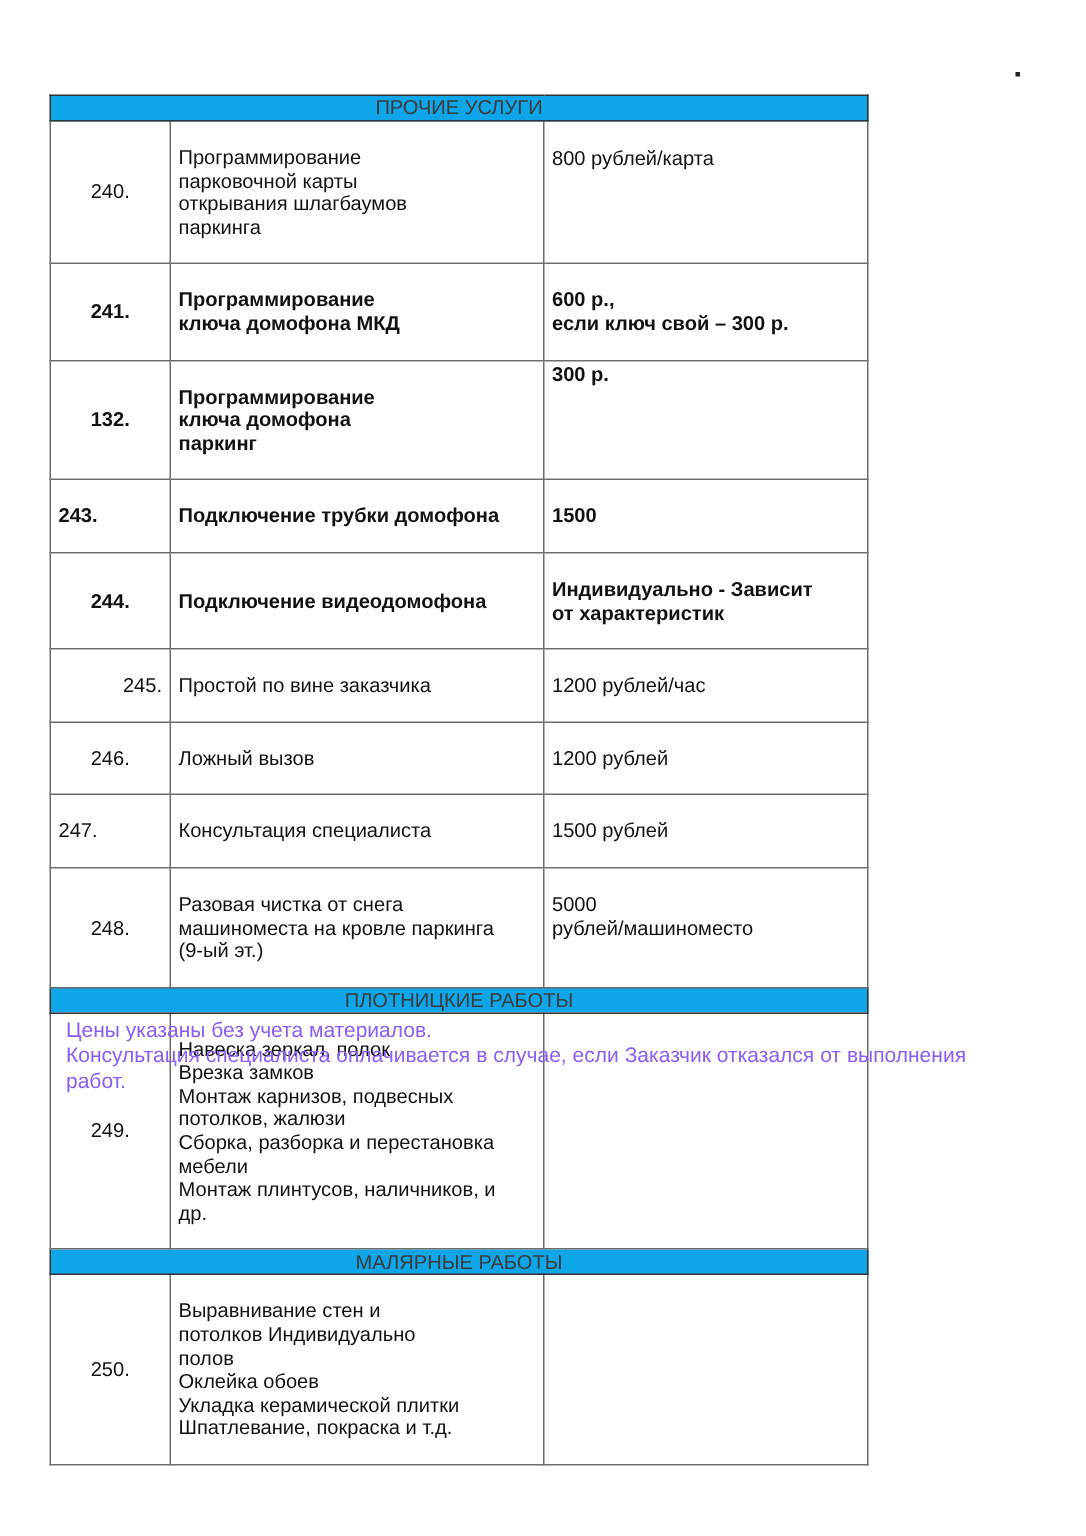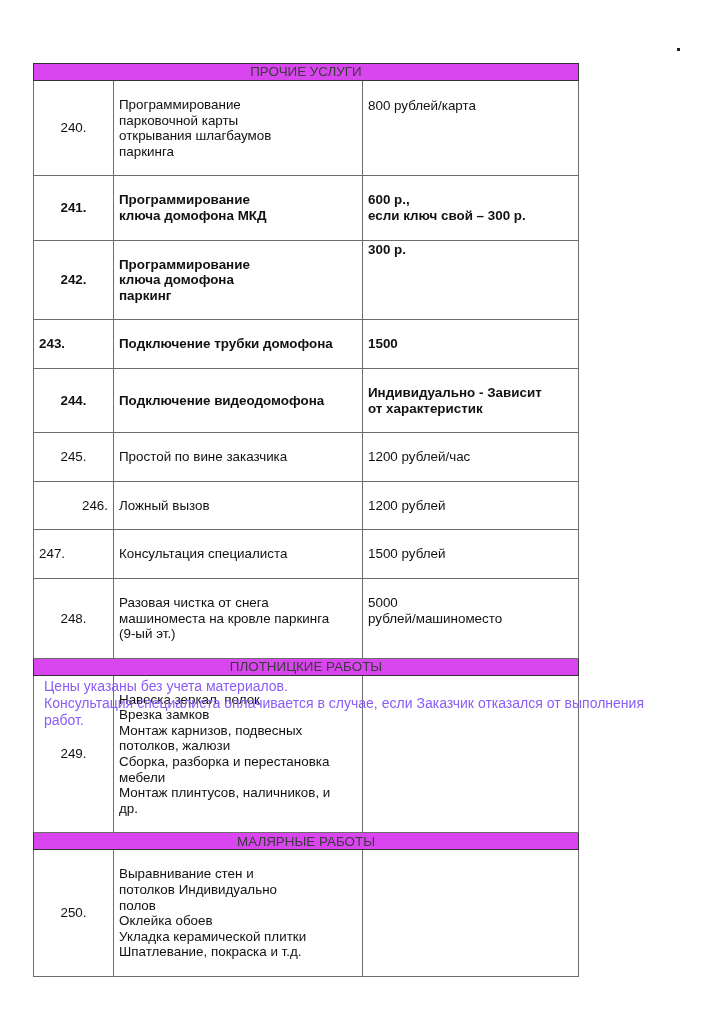--- a/index.html
+++ b/index.html
@@ -5,21 +5,21 @@
     html, body { margin: 0; padding: 0; background: #ffffff; }
     body { width: 724px; height: 1024px; position: relative; overflow: hidden;
            font-family: "Liberation Sans", sans-serif; color: #111; }
     .dot { position: absolute; left: 677px; top: 48px; width: 3px; height: 3px; background: #222; }
     table.price { position: absolute; left: 33px; top: 63px; width: 546px;
                   border-collapse: collapse; table-layout: fixed; font-size: 13.4px; line-height: 15.6px; }
     table.price td { border: 1px solid #6d6d6d; padding: 16px 5px; vertical-align: middle; }
     td.num { width: 70px; text-align: center; }
     td.desc { width: 238px; text-align: left; }
     td.price-cell { text-align: left; }
-    tr.section td { background: #d946ef; color: #3b3b3b; text-align: center; height: 16px; padding: 0; border-color: #333; }
+    tr.section td { background: #0ea5e9; color: #3b3b3b; text-align: center; height: 16px; padding: 0; border-color: #333; }
     tr.bold td { font-weight: bold; color: #111; }
     .line { display: block; }
     .notes { position: absolute; left: 44px; top: 678px; width: 600px; font-size: 14px; line-height: 16.8px; color: #8b5cf6; }
     .notes p { margin: 0; }
     .justify { text-align: justify; text-align-last: left; }
   </style>
 </head>
 <body>
 
 <div class="dot"></div>
@@ -51,21 +51,21 @@
         <td class="desc">
           <span class="line">Программирование</span>
           <span class="line">ключа домофона МКД</span>
         </td>
         <td class="price-cell">
           <span class="line">600 р.,</span>
           <span class="line">если ключ свой – 300 р.</span>
         </td>
       </tr>
       <tr class="bold" style="height: 55px;">
-        <td class="num">242.</td>
+        <td class="num">132.</td>
         <td class="desc">
           <span class="line">Программирование</span>
           <span class="line">ключа домофона</span>
           <span class="line">паркинг</span>
         </td>
         <td class="price-cell" style="vertical-align: top; padding-top: 1px;">
           <span class="line">300 р.</span>
         </td>
       </tr>
       <tr class="bold" style="height: 17px;">
@@ -81,30 +81,30 @@
         <td class="num">244.</td>
         <td class="desc">
           <span class="line">Подключение видеодомофона</span>
         </td>
         <td class="price-cell">
           <span class="line">Индивидуально - Зависит</span>
           <span class="line">от характеристик</span>
         </td>
       </tr>
       <tr style="height: 16px;">
-        <td class="num" style="text-align: center; margin-left: 42px;">245.</td>
+        <td class="num" style="text-align: right; margin-left: 42px;">245.</td>
         <td class="desc">
           <span class="line">Простой по вине заказчика</span>
         </td>
         <td class="price-cell">
           <span class="line">1200 рублей/час</span>
         </td>
       </tr>
       <tr style="height: 17px;">
-        <td class="num" style="text-align: right;">246.</td>
+        <td class="num" style="text-align: center;">246.</td>
         <td class="desc">
           <span class="line">Ложный вызов</span>
         </td>
         <td class="price-cell">
           <span class="line">1200 рублей</span>
         </td>
       </tr>
       <tr style="height: 17px;">
         <td class="num" style="text-align: left;">247.</td>
         <td class="desc">

